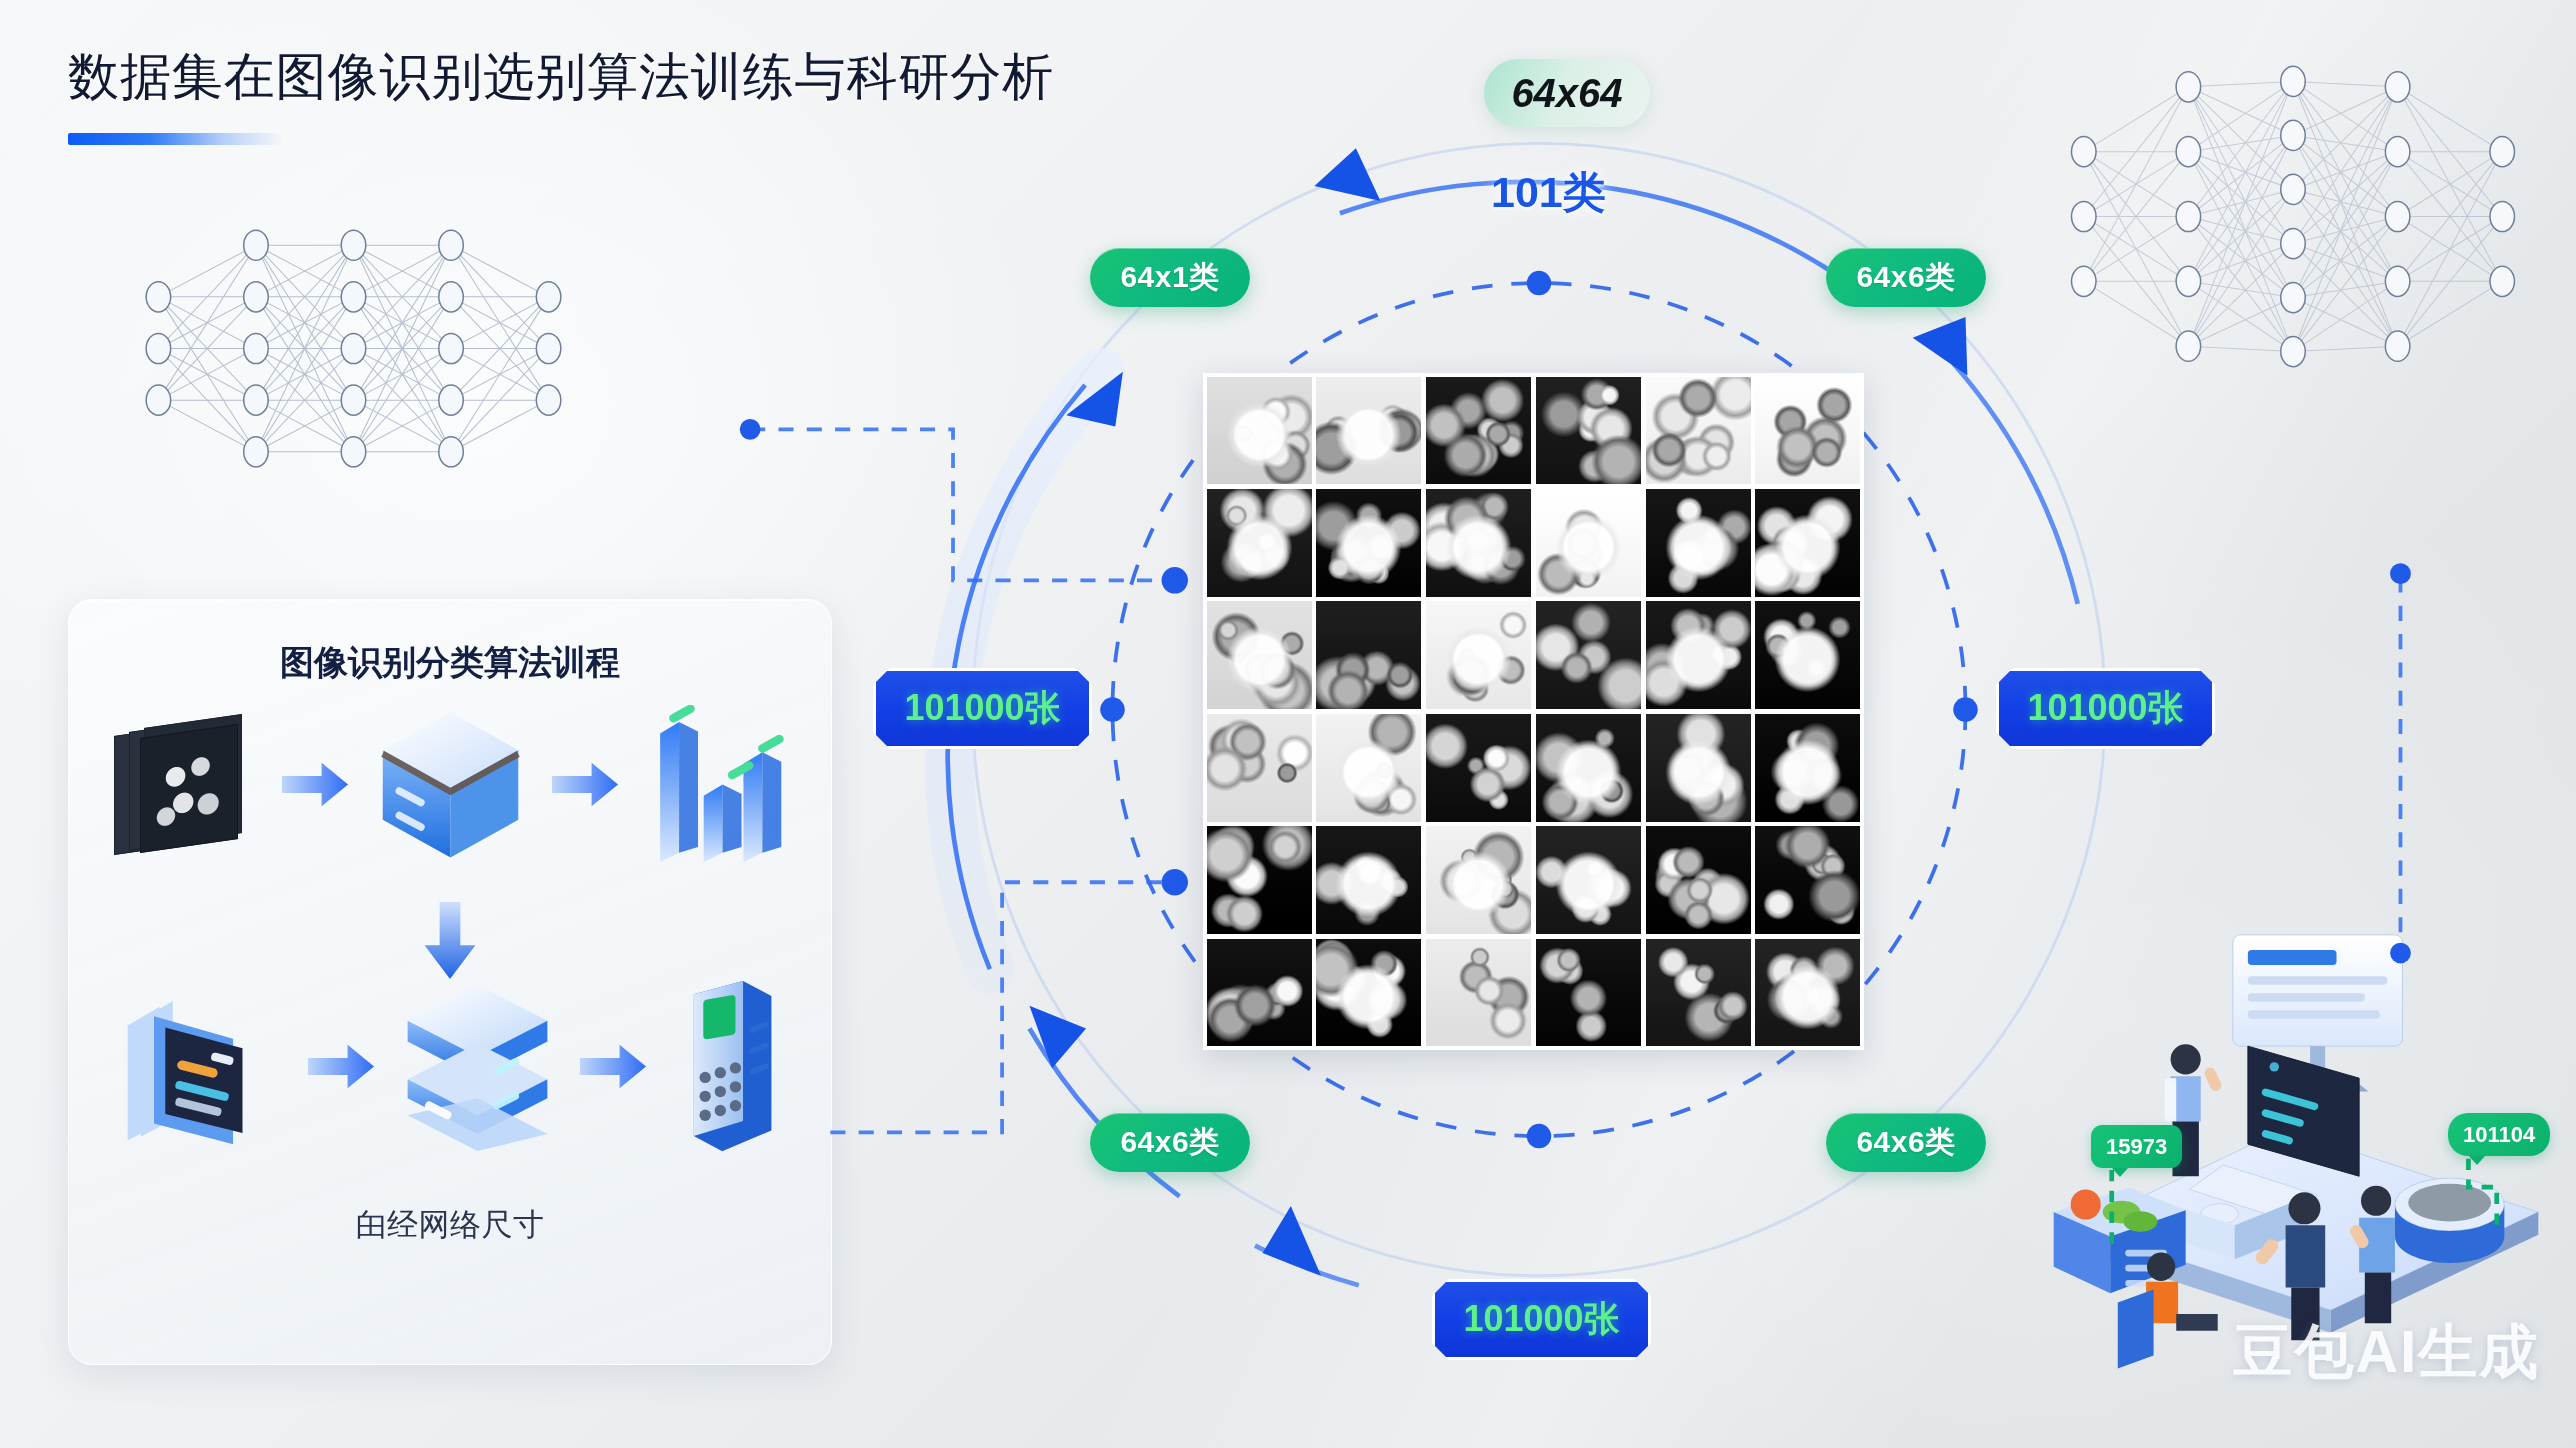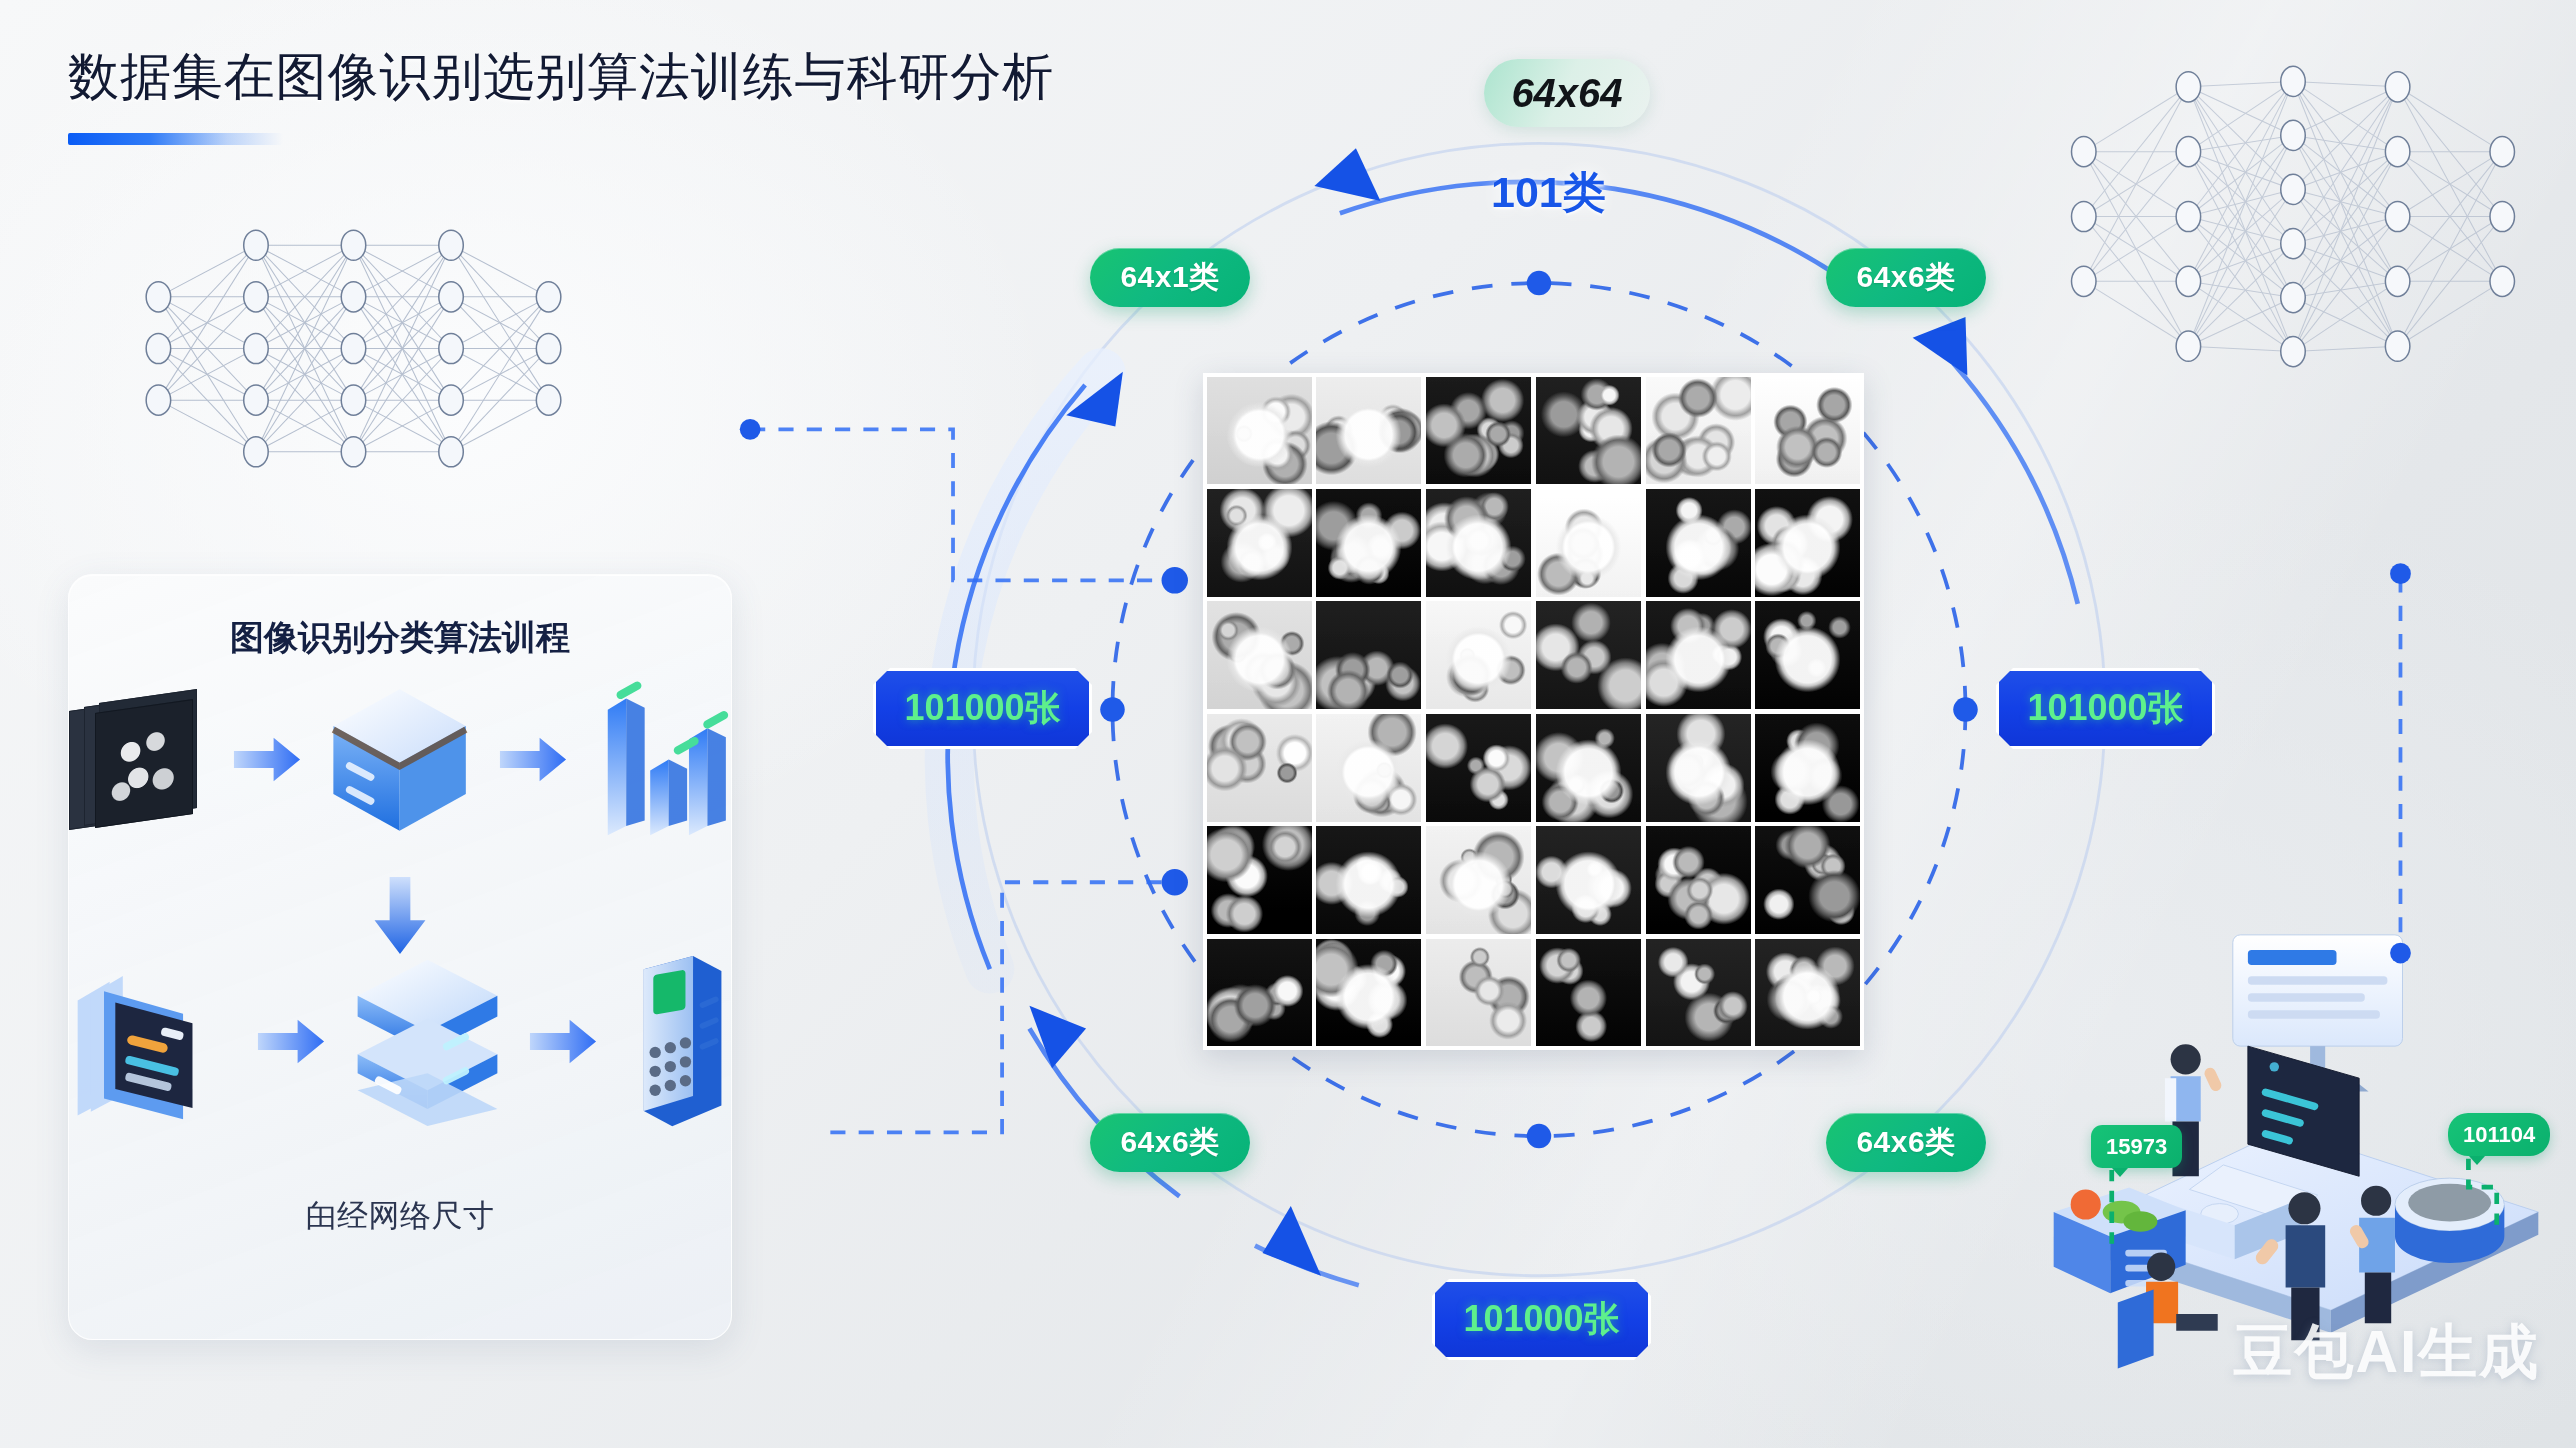--- a/index.html
+++ b/index.html
@@ -37,38 +37,38 @@
   }
 
   
   .nn { position: absolute; z-index: 5; }
   .nn svg { display: block; }
   #nn-left  { left: 132px; top: 193px; }
   #nn-right { left: 2057px; top: 28px; }
 
   
   #left-card {
-    position: absolute; left: 68px; top: 574px;
-    width: 664px; height: 766px;
+    position: absolute; left: 68px; top: 599px;
+    width: 764px; height: 766px;
     border-radius: 24.5px;
     background: linear-gradient(160deg, rgba(250,251,252,.94) 0%, rgba(243,246,249,.9) 55%, rgba(236,240,245,.88) 100%);
     border: 0.9px solid rgba(255,255,255,.85);
     box-shadow: 0 9.4px 34px rgba(80,100,130,.13), inset 0 0.9px 0 rgba(255,255,255,.9);
     z-index: 12;
   }
   .card-title {
     position:absolute; left: 0; right: 0; top: 40px; text-align: center;
     font-size: 34px; font-weight: 700; color: #142043;
   }
   .card-caption {
     position:absolute; left: 0; right: 0; text-align:center;
     font-size: 31px; color: #2b3550; font-weight: 500; letter-spacing: 0.5px;
   }
   #cap-1 { top: 269px; }
-  #cap-2 { top: 604px; margin-top: 16px; }
+  #cap-2 { top: 604px; }
 
   .row-icons { position:absolute; left:0; right:0; display:flex; align-items:center; justify-content:center; gap: 24.5px; }
   #row-1 { top: 109px; height: 151px; }
   #row-2 { top: 377px; height: 179px; }
 
   .arrow-r { width: 70px; height: 51px; flex: 0 0 auto; }
 
   
   #down-arrow { position:absolute; left: 50%; top: 300px; transform: translateX(-50%); }
 

